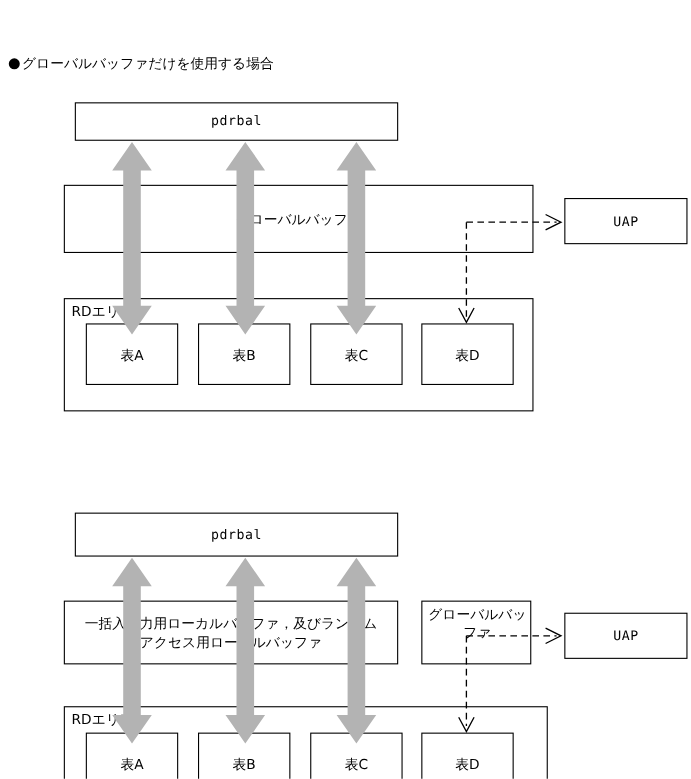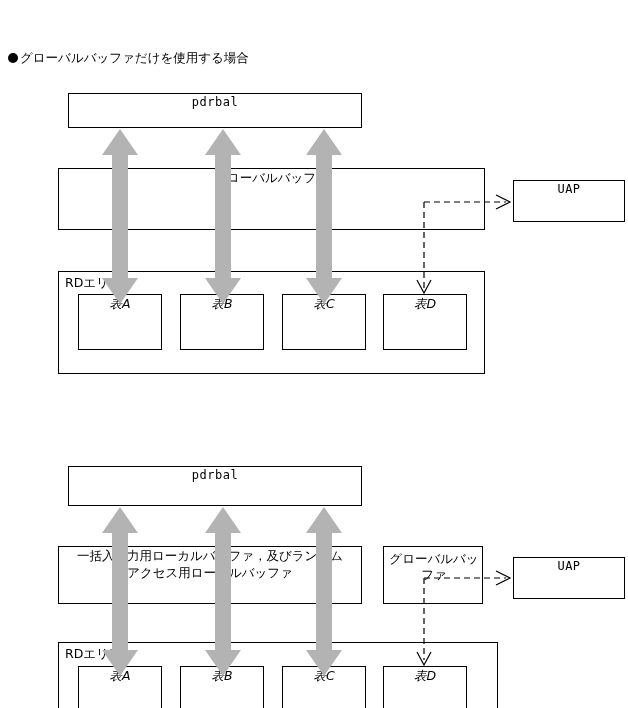--- a/index.html
+++ b/index.html
@@ -39,37 +39,36 @@
     margin-right: 2px;
     vertical-align: -1px;
   }
   
   .box {
     position: absolute;
     border: 1px solid #000000;
     background: transparent;
     box-sizing: border-box;
     display: flex;
-    align-items: flex-start;
+    align-items: center;
     justify-content: center;
     text-align: center;
   }
   .box-label {
     font-size: 12.5px;
     line-height: 17px;
     white-space: pre-line;
   }
   .mono-label {
     font-family: "DejaVu Sans Mono", monospace;
     font-size: 12px;
     letter-spacing: 0.5px;
   }
   .table-label {
     font-size: 12.5px;
-    font-style: italic;
   }
   
   .rd-area {
     position: absolute;
     border: 1px solid #000000;
     box-sizing: border-box;
     background: transparent;
   }
   .rd-area-label {
     position: absolute;

